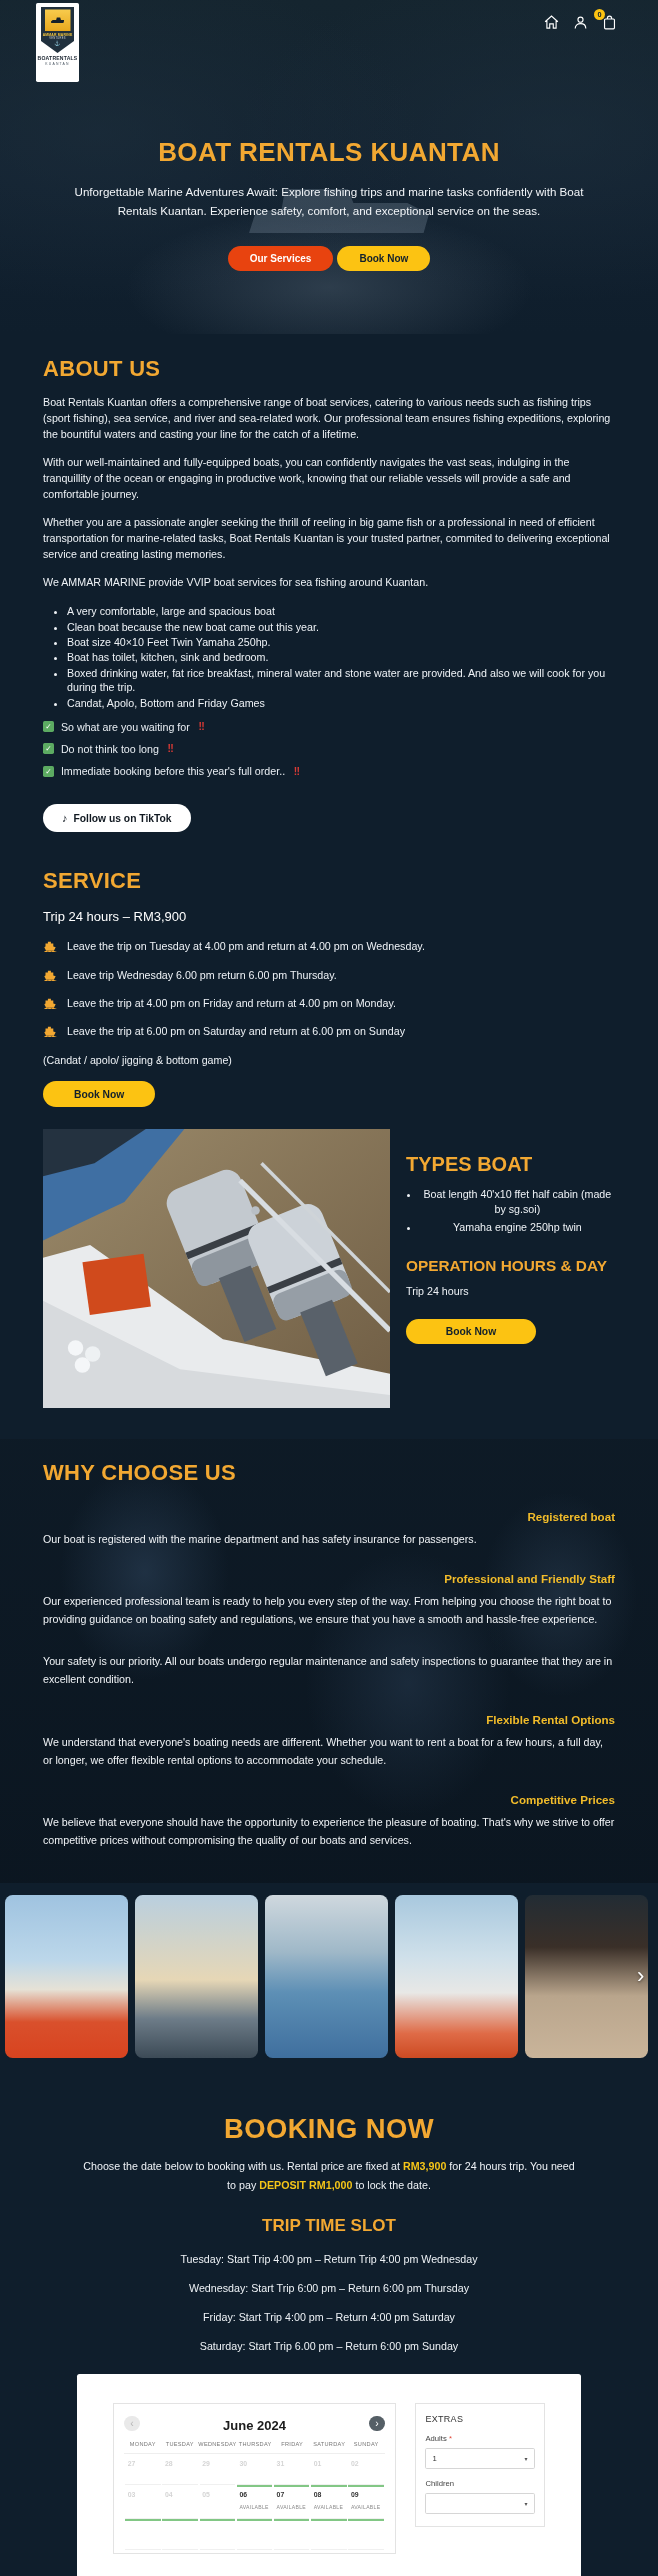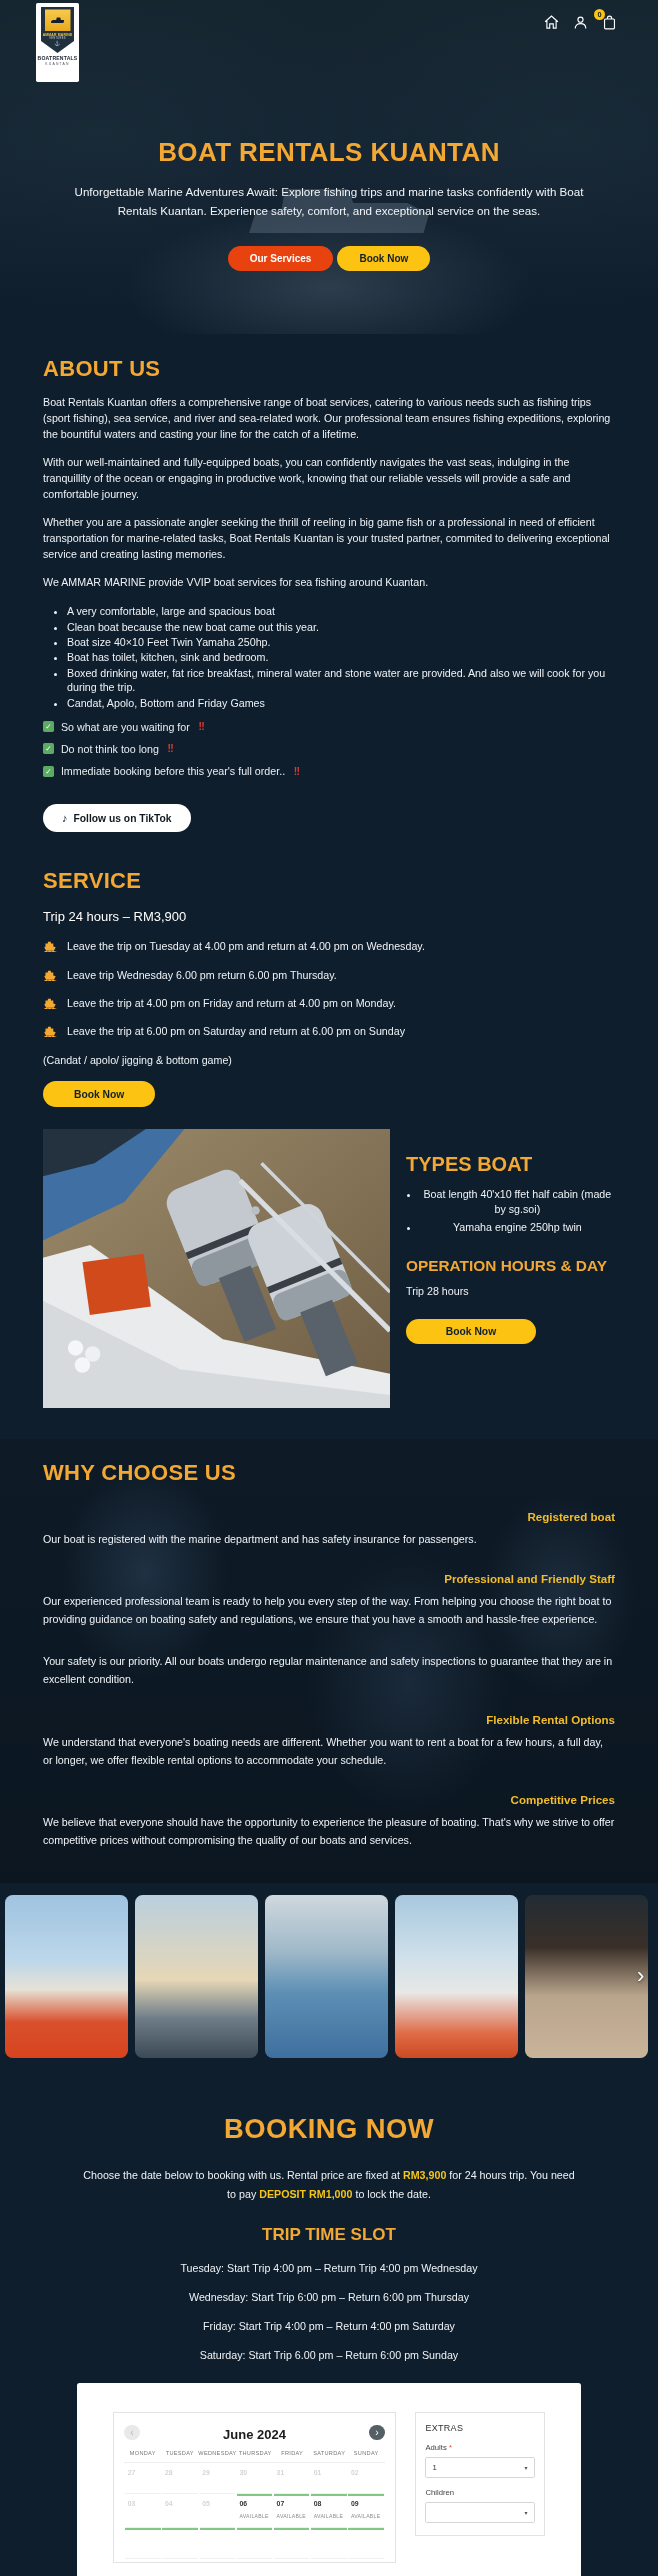--- a/index.html
+++ b/index.html
@@ -110,21 +110,21 @@
   .g1 { background:linear-gradient(180deg,#9fc3e0 0%,#bcd7ea 40%,#e6e2d6 58%,#d9502c 78%,#d8431f 100%);}
   .g2 { background:linear-gradient(180deg,#b9cfdf 0%,#e6d7b6 52%,#6d7c88 76%,#3c4a56 100%);}
   .g3 { background:linear-gradient(180deg,#cfd8de 0%,#9fb8c8 35%,#5d8fb5 60%,#3f6f9e 100%);}
   .g4 { background:linear-gradient(180deg,#a8c8de 0%,#cfe0ea 38%,#e8e8e6 60%,#df6b47 85%,#cc4a22 100%);}
   .g5 { background:linear-gradient(180deg,#222c34 0%,#3a2f28 32%,#b9a58c 62%,#c9b49a 100%);}
   .g-next { position:absolute; right:13.7px; top:50%; transform:translateY(-50%);
     color:#fff; font-size:22px; line-height:1; cursor:pointer; text-shadow:0 0.9px 2.6px rgba(0,0,0,.5);}
 
   .booking { padding:45px 0 0; text-align:center;}
   .booking-title { font-size:27.4px; font-weight:800; color:#f2a832; letter-spacing:0.4px;}
-  .booking-desc { margin:21px auto 0; max-width:497px; line-height:1.7; color:#eef2f6;}
+  .booking-desc { margin:12px auto 0; max-width:497px; line-height:1.7; color:#eef2f6;}
   .hl { color:#f5c518; font-weight:bold;}
   .trip-title { margin-top:22px; font-size:17px; font-weight:800; color:#f2a832;}
   .slots { margin-top:5.1px;}
   .slots p { margin-top:17px; color:#eef2f6;}
 
   .book-card { margin:22px 77px 0; background:#fff; border-radius:2.6px; padding:29px 36px 34px;
     display:flex; gap:19px; text-align:left;}
   .cal-box { flex:1; border:0.9px solid #e3e3e3; padding:12px 10.3px 3.4px; color:#333;}
   .cal-head { position:relative; text-align:center; padding:1.7px 0 8.6px;}
   .cal-month { font-size:13px; font-weight:bold; color:#1c1c1c;}
@@ -336,21 +336,21 @@
     </svg>
 
     <div class="types-col">
       <h2 class="h-types">TYPES BOAT</h2>
       <ul>
 
       <li>Boat length 40'x10 ffet half cabin (made by sg.soi)</li>
           <li>Yamaha engine 250hp twin</li>
         </ul>
       <h2 class="h-oper">OPERATION HOURS &amp; DAY</h2>
-      <p class="oper-text">Trip 28 hours</p>
+      <p class="oper-text">Trip 24 hours</p>
       <button class="pill btn-yellow">Book Now</button>
     </div>
   </div>
 </section>
 
 <section class="why">
   <div class="wrap">
     <h2 class="sec-title">WHY CHOOSE US</h2>
     <div>
 

